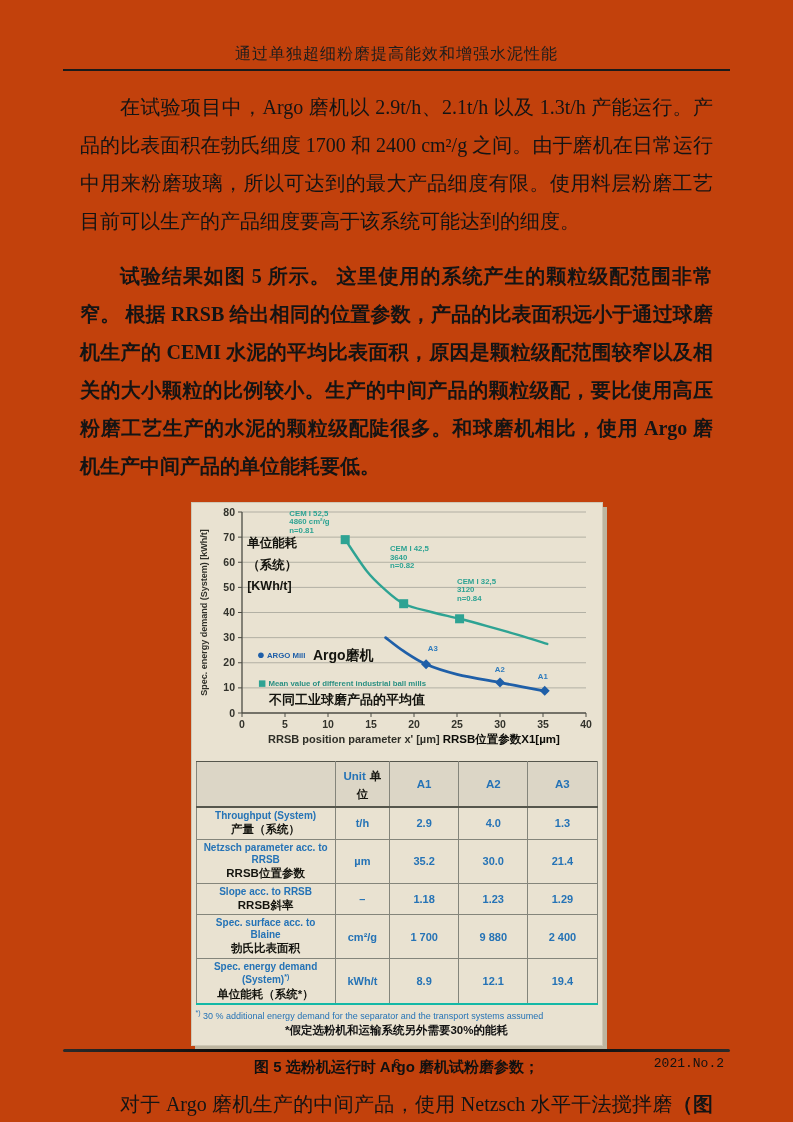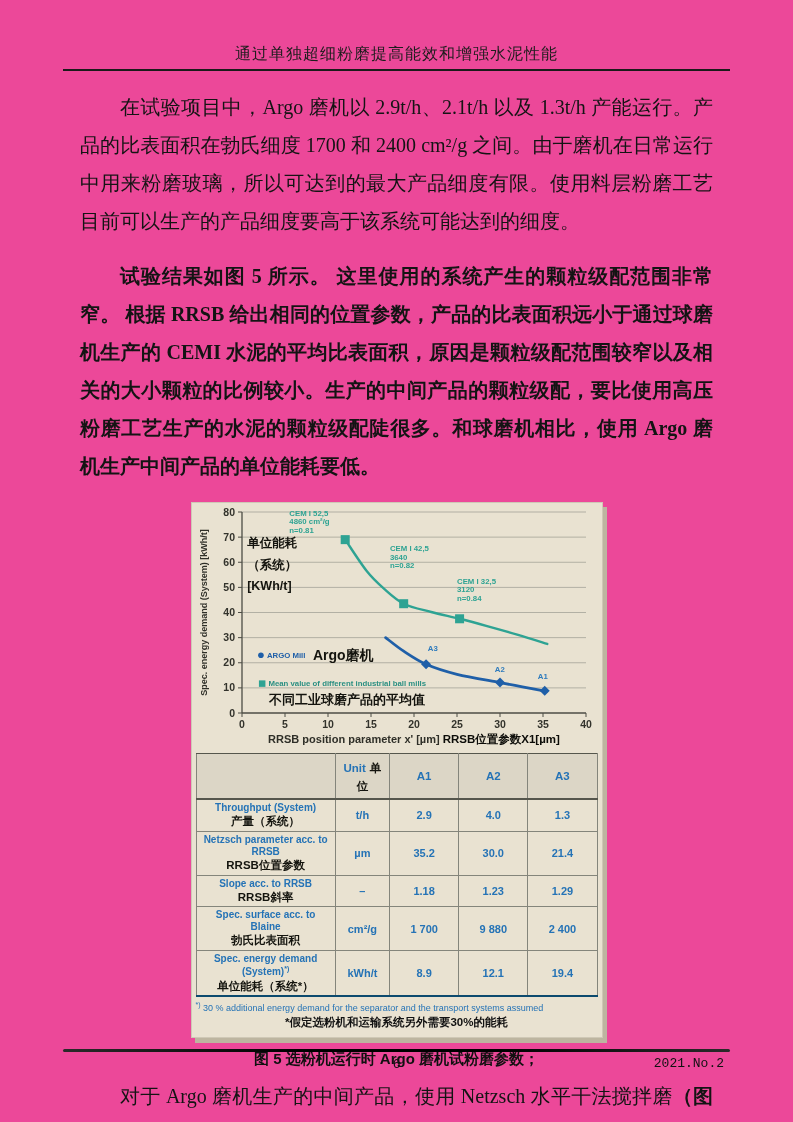--- a/index.html
+++ b/index.html
@@ -1,20 +1,20 @@
 <!DOCTYPE html>
 <html><head>
 <meta charset="utf-8">
 <style>
   html,body{margin:0;padding:0;background:#888;}
   .page{
     position:relative;
     width:793px;height:1122px;
     margin:0 auto;
-    background:#ec4899;
+    background:#c2410c;
     font-family:"Liberation Serif","DejaVu Serif",serif;
     color:#151515;
     overflow:hidden;
   }
   .content{padding:42px 63px 0 63px;}
   .doc-title{
     text-align:center;
     font-size:16px;
     line-height:1.5;
     color:#1d1d1d;
@@ -44,22 +44,22 @@
     border:1px solid #cfc8b6;
     box-shadow:4px 5px 0 #bdb5a0;
     padding:4px 4px 6px 4px;
     box-sizing:border-box;
   }
   .chart-wrap{width:402px;height:240px;}
 
   table.ft{
     width:100%;
     border-collapse:collapse;
-    margin-top:2px;
-    border-bottom:2px solid #0c4a6e;
+    margin-top:10px;
+    border-bottom:2px solid #14b8a6;
     table-layout:fixed;
   }
   table.ft td,table.ft th{
     border:1px solid #84857b;
     padding:2px 3px;
     text-align:center;
     vertical-align:middle;
   }
   table.ft thead th{
     background:#dcd6c6;

